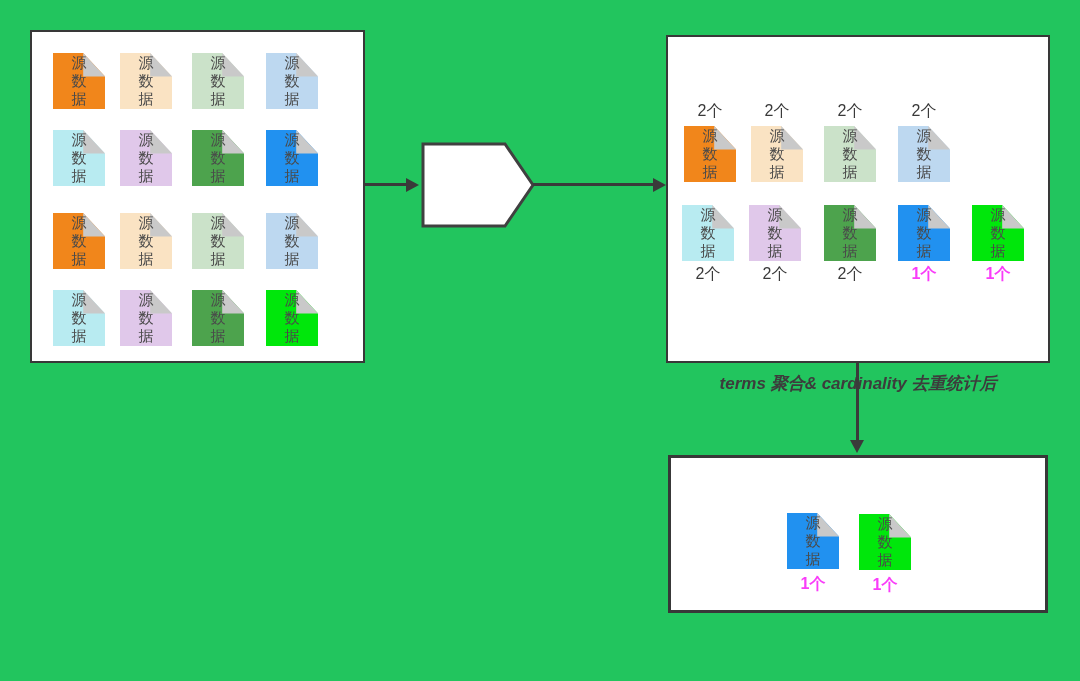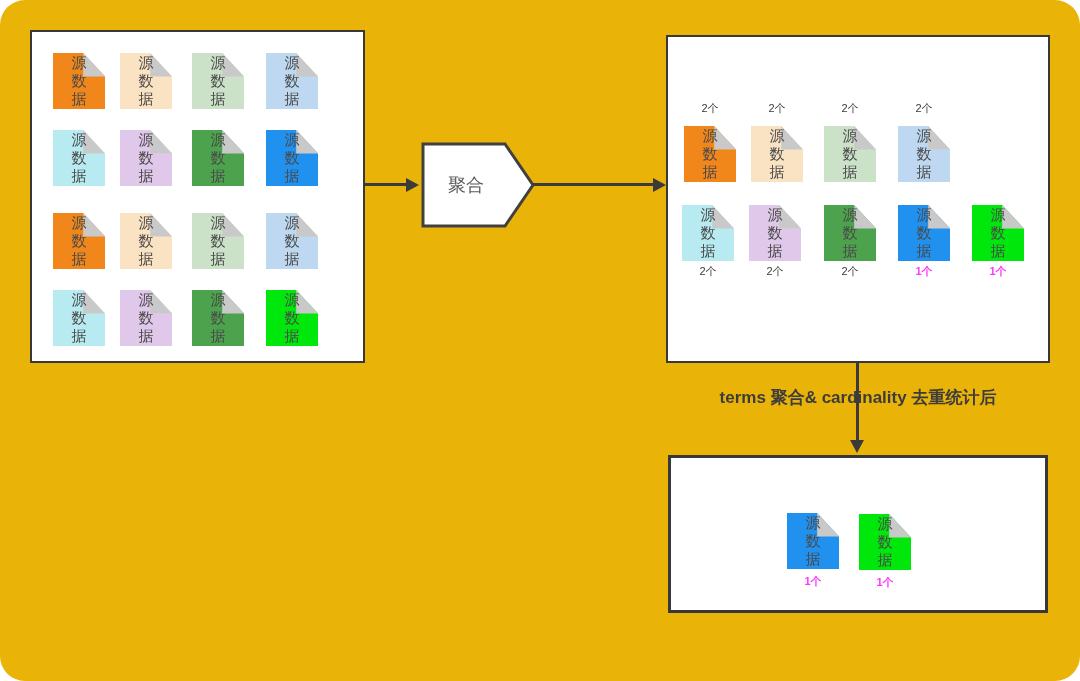--- a/index.html
+++ b/index.html
@@ -1,40 +1,39 @@
 <!DOCTYPE html>
 <html><head>
 <meta charset="utf-8">
 <style>
   html,body{margin:0;padding:0;background:#ffffff;}
   #canvas{
-    position:relative;width:1080px;height:681px;background:#eab308;overflow:hidden;
+    position:relative;width:1080px;height:681px;background:#22c55e;overflow:hidden;
     font-family:"Liberation Sans","DejaVu Sans",sans-serif;
-    border-radius:25px;
   }
   .panel{position:absolute;background:#ffffff;border:2px solid #383838;box-sizing:border-box;}
   #source-panel{left:30px;top:30px;width:335px;height:333px;}
   #aggregated-panel{left:666px;top:35px;width:384px;height:328px;}
   #filtered-panel{left:668px;top:455px;width:380px;height:158px;border-width:3px;}
   .caption{
     position:absolute;text-align:center;font-size:17px;font-weight:600;color:#3C3C3C;
   }
   #source-caption{left:30px;top:369px;width:335px;}
-  #terms-caption{left:666px;top:386px;width:384px;}
+  #terms-caption{left:666px;top:372px;width:384px;font-style:italic;}
   #bucket-caption{left:668px;top:624px;width:380px;}
   
   .doc{position:absolute;width:52px;height:56px;}
   .paper{position:absolute;left:0;top:0;right:0;bottom:0;
     clip-path:polygon(0 0,58% 0,100% 42%,100% 100%,0 100%);}
   .fold{position:absolute;top:0;right:0;width:42%;height:42%;
     clip-path:polygon(0 0,100% 100%,0 100%);}
   .dlabel{position:relative;width:17px;margin:0 auto;padding-top:1px;
     font-size:15px;line-height:18px;text-align:center;word-break:break-all;color:#4A4A4A;}
   
-  .count{position:absolute;width:52px;text-align:center;font-size:11px;color:#3A3A3A;}
+  .count{position:absolute;width:52px;text-align:center;font-size:16px;color:#3A3A3A;}
   .count.em{color:#F93CF9;font-weight:bold;}
   
   .hline{position:absolute;height:3px;background:#3A3A3A;}
   .vline{position:absolute;width:3px;background:#3A3A3A;}
   .head-right{position:absolute;width:0;height:0;
     border-top:7px solid transparent;border-bottom:7px solid transparent;
     border-left:13px solid #3A3A3A;}
   .head-down{position:absolute;width:0;height:0;
     border-left:7px solid transparent;border-right:7px solid transparent;
     border-top:13px solid #3A3A3A;}
@@ -131,21 +130,20 @@
         <div class="dlabel">源数据</div>
       </div>
     </div>
 
   <div class="hline" style="left:365px;top:183px;width:44px;"></div>
   <div class="head-right" style="left:406px;top:178px;"></div>
 
   <svg id="aggregate-node" viewBox="0 0 114 86" width="114" height="86">
     <polygon points="2,2 84,2 112,43 84,84 2,84" fill="#ffffff" stroke="#404040" stroke-width="3"></polygon>
   </svg>
-  <div id="aggregate-label">聚合</div>
 
   <div class="hline" style="left:533px;top:183px;width:121px;"></div>
   <div class="head-right" style="left:653px;top:178px;"></div>
 
   <div id="aggregated-panel" class="panel">
       <div class="count" style="left: 16px; top: 64px;">2个</div>
       <div class="doc" style="left: 16px; top: 89px;">
         <div class="paper" style="background: rgb(241, 134, 27);"></div>
         <div class="fold" style="background: rgb(201, 201, 201);"></div>
         <div class="dlabel">源数据</div>

